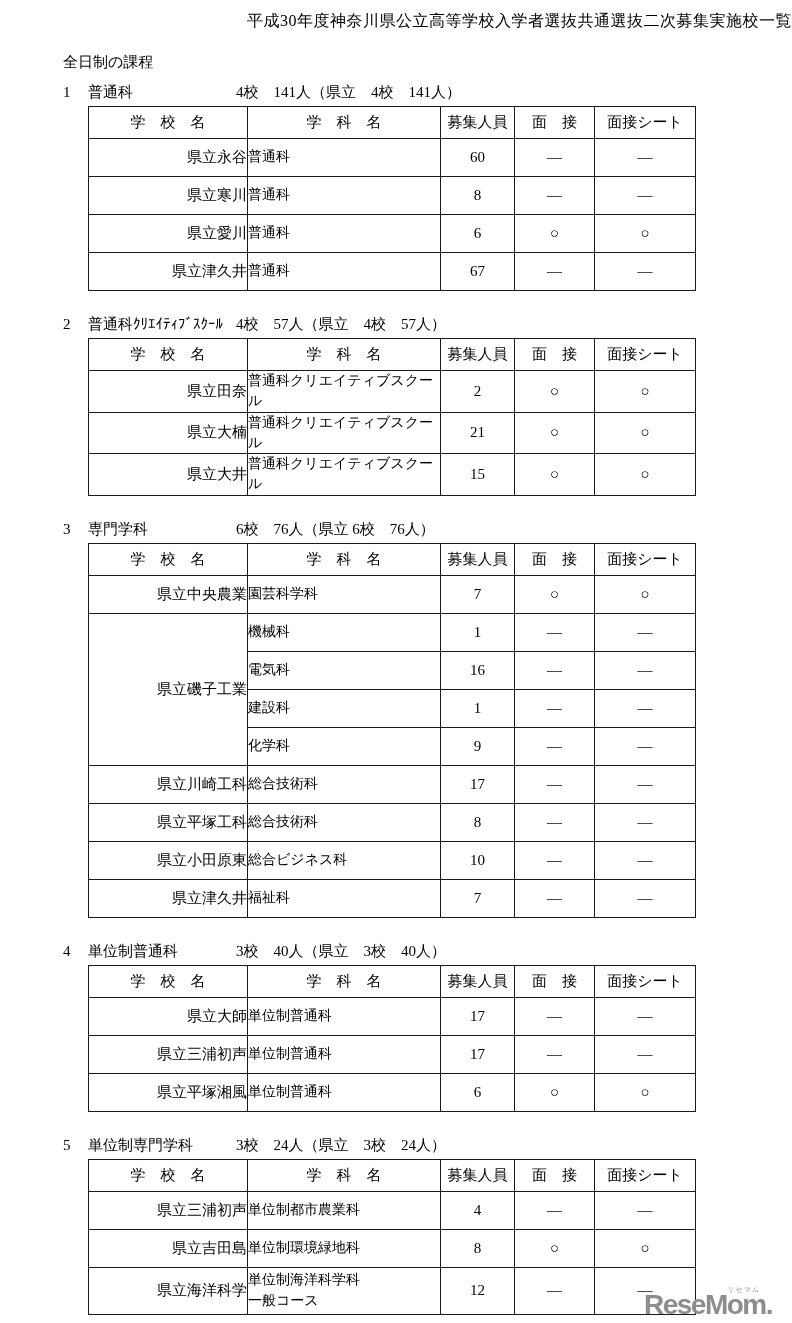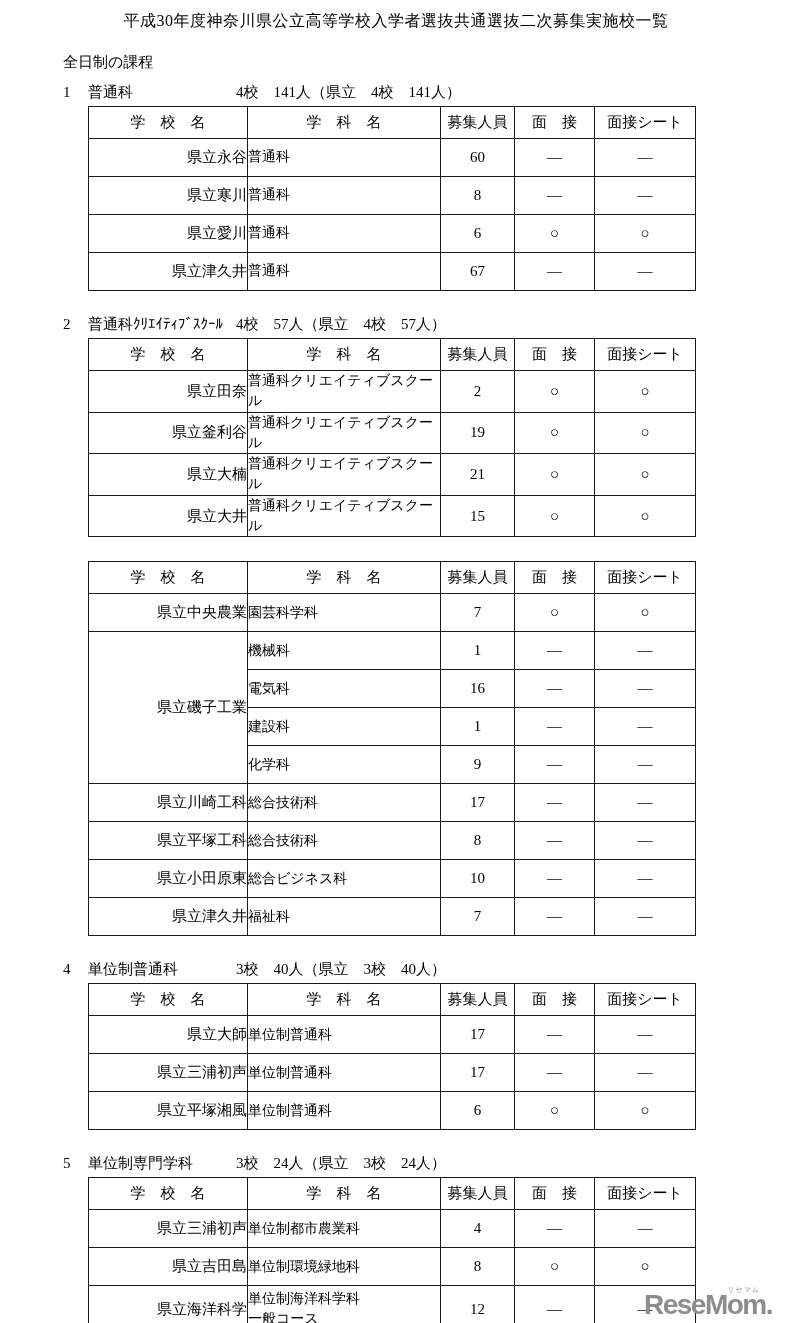--- a/index.html
+++ b/index.html
@@ -7,21 +7,21 @@
     width: 792px;
     height: 1323px;
     background: #ffffff;
     color: #000000;
     font-family: "Liberation Serif", "DejaVu Serif", serif;
     position: relative;
     overflow: hidden;
   }
   .doc-title {
     padding-top: 11px;
-    text-align: center;
+    text-align: right;
     font-size: 16px;
     letter-spacing: 0.5px;
   }
   .course-type {
     margin: 21px 0 0 63px;
     font-size: 15px;
   }
   .section { margin-top: 24px; }
   .section.first { margin-top: 11px; }
   .section-heading {
@@ -165,45 +165,41 @@
     </thead>
     <tbody>
       <tr>
         <td class="c-school">県立田奈</td>
         <td class="c-dept">普通科クリエイティブスクール</td>
         <td class="c-num">2</td>
         <td class="c-mark">○</td>
         <td class="c-mark">○</td>
       </tr>
       <tr>
-        <td class="c-school">県立釜利谷</td>
-        <td class="c-dept">普通科クリエイティブスクール</td>
-        <td class="c-num">19</td>
-        <td class="c-mark">○</td>
-        <td class="c-mark">○</td>
-      </tr>
-      <tr>
         <td class="c-school">県立大楠</td>
         <td class="c-dept">普通科クリエイティブスクール</td>
         <td class="c-num">21</td>
         <td class="c-mark">○</td>
         <td class="c-mark">○</td>
       </tr>
       <tr>
         <td class="c-school">県立大井</td>
         <td class="c-dept">普通科クリエイティブスクール</td>
         <td class="c-num">15</td>
         <td class="c-mark">○</td>
         <td class="c-mark">○</td>
       </tr>
     </tbody>
   </table>
 </div>
 
 <div class="section">
+  <div class="section-heading">
+    <span class="sec-num">3</span><span class="sec-label">専門学科</span><span class="sec-counts">6校　76人（県立 6校　76人）</span>
+  </div>
   <table class="roster">
     <colgroup>
         <col style="width:159px">
         <col style="width:193px">
         <col style="width:74px">
         <col style="width:80px">
         <col style="width:101px">
       </colgroup>
     <thead>
       <tr>

